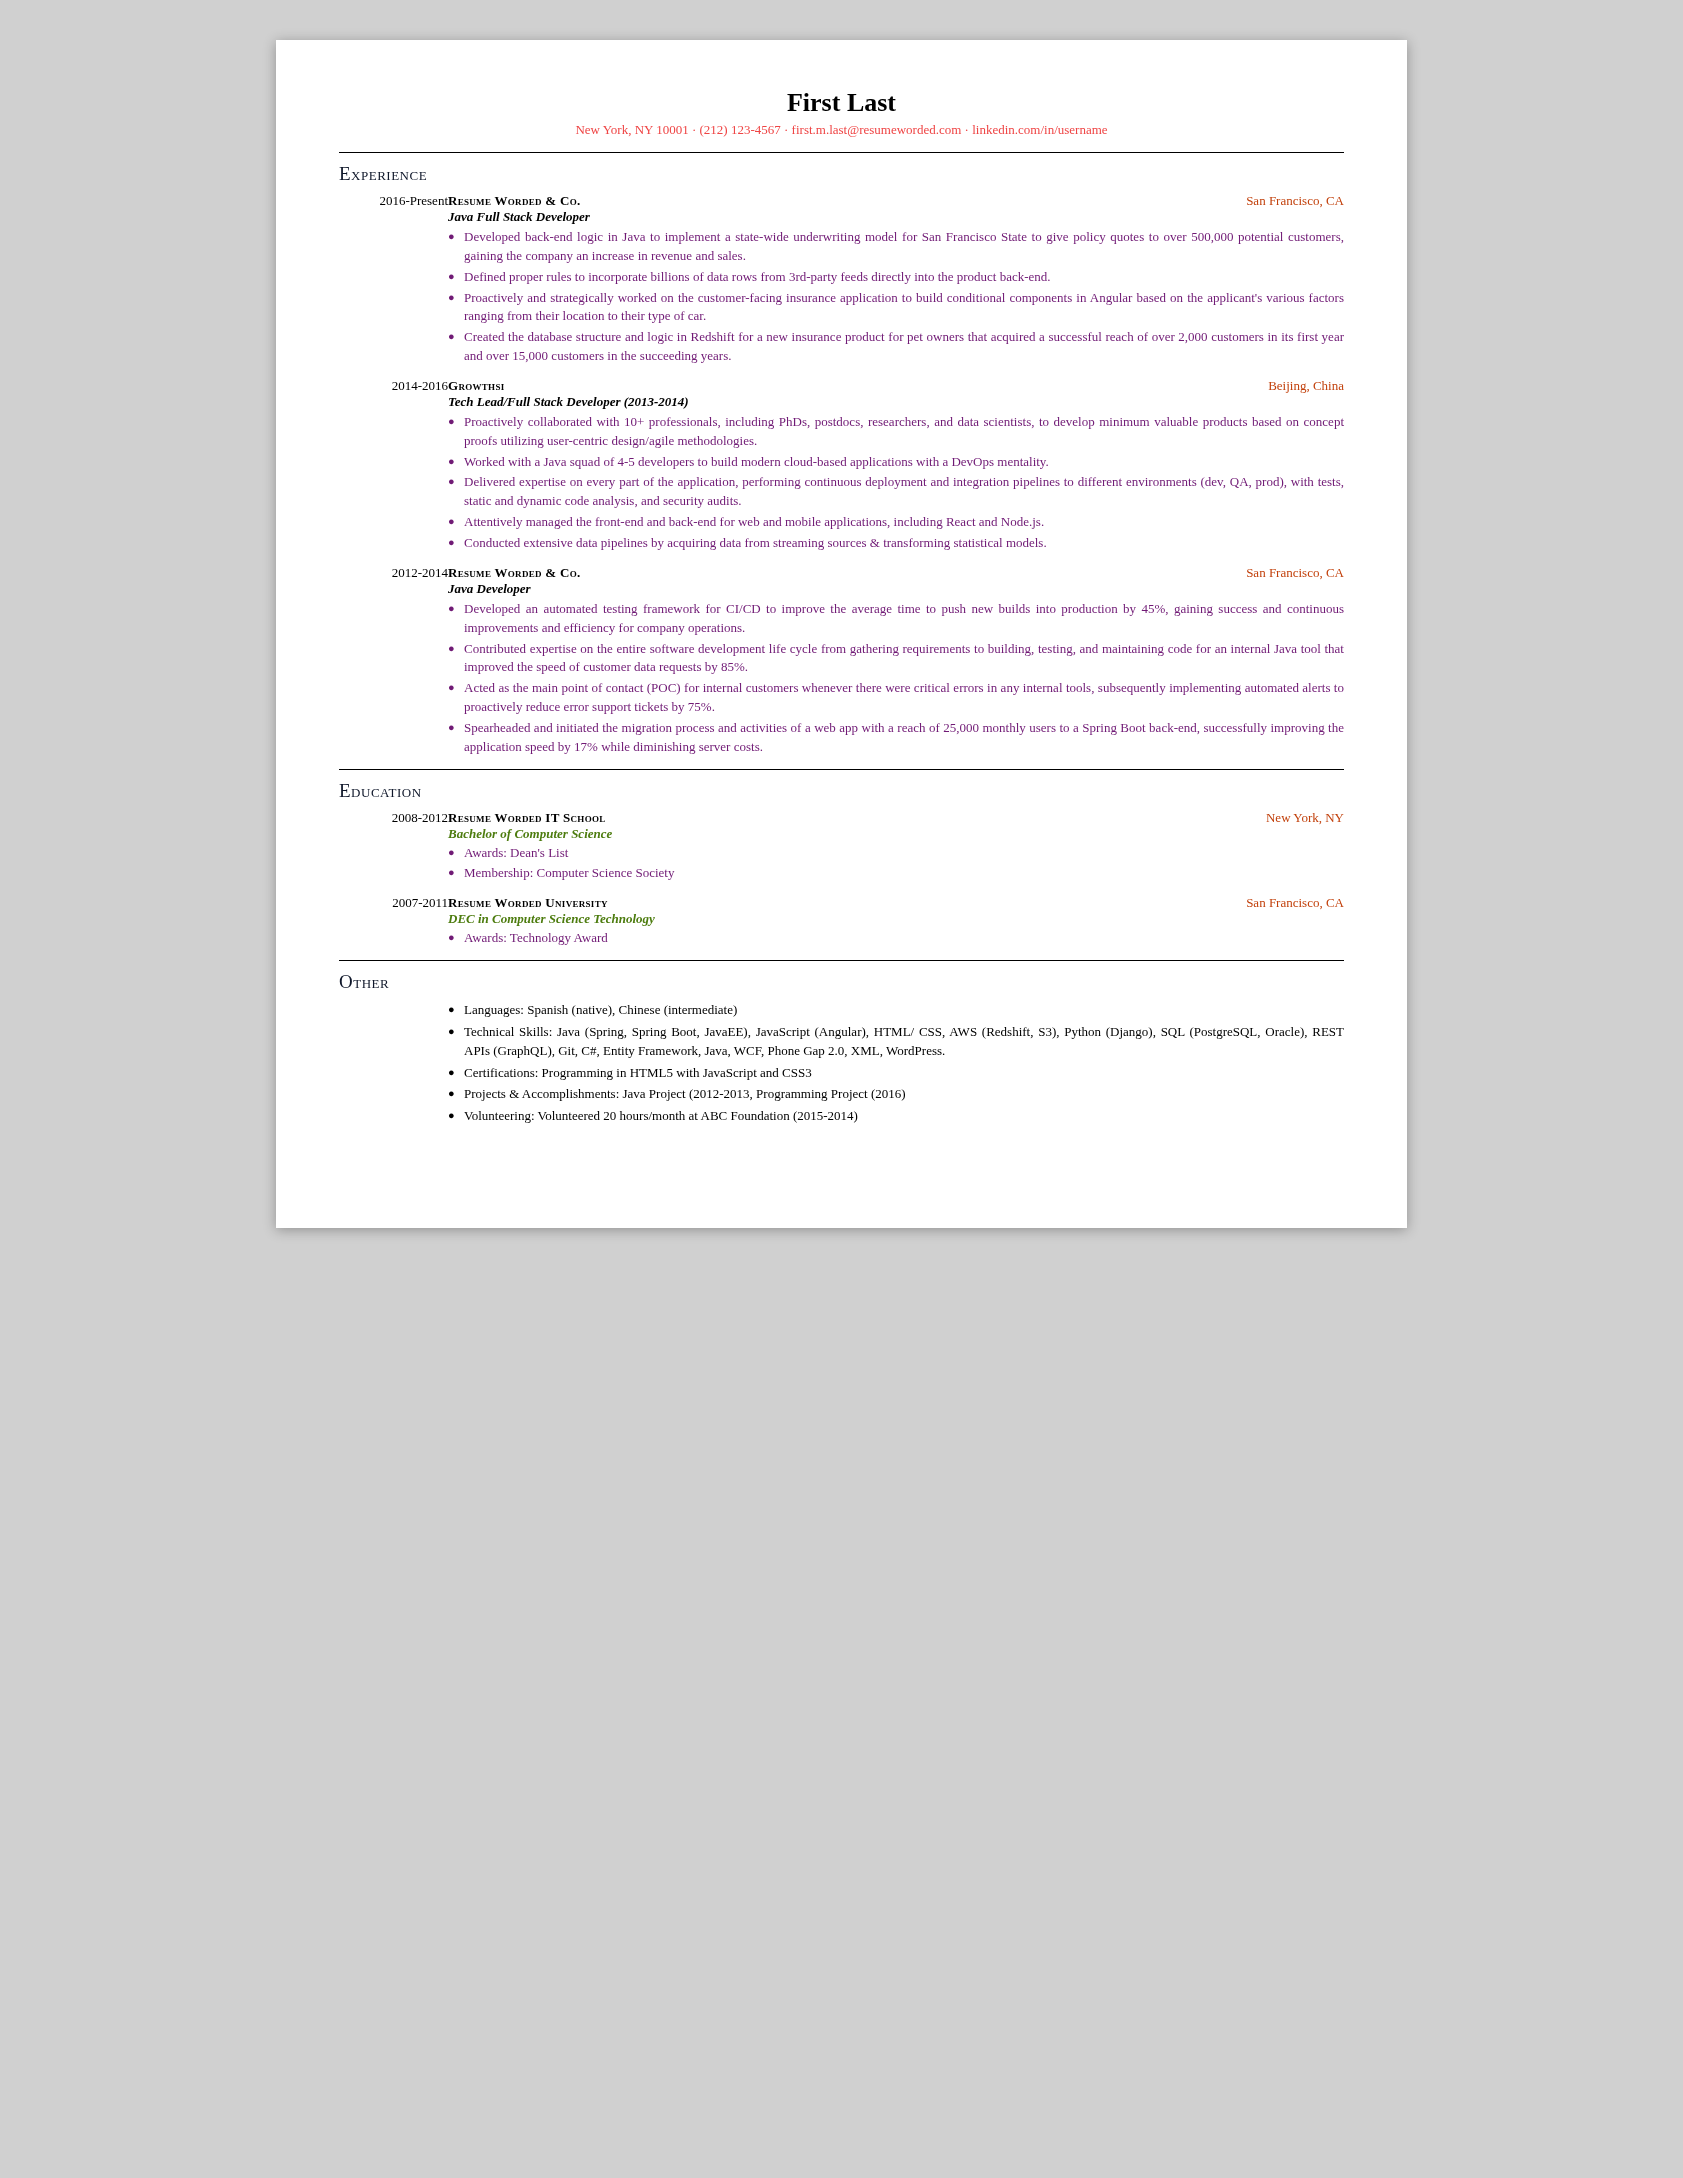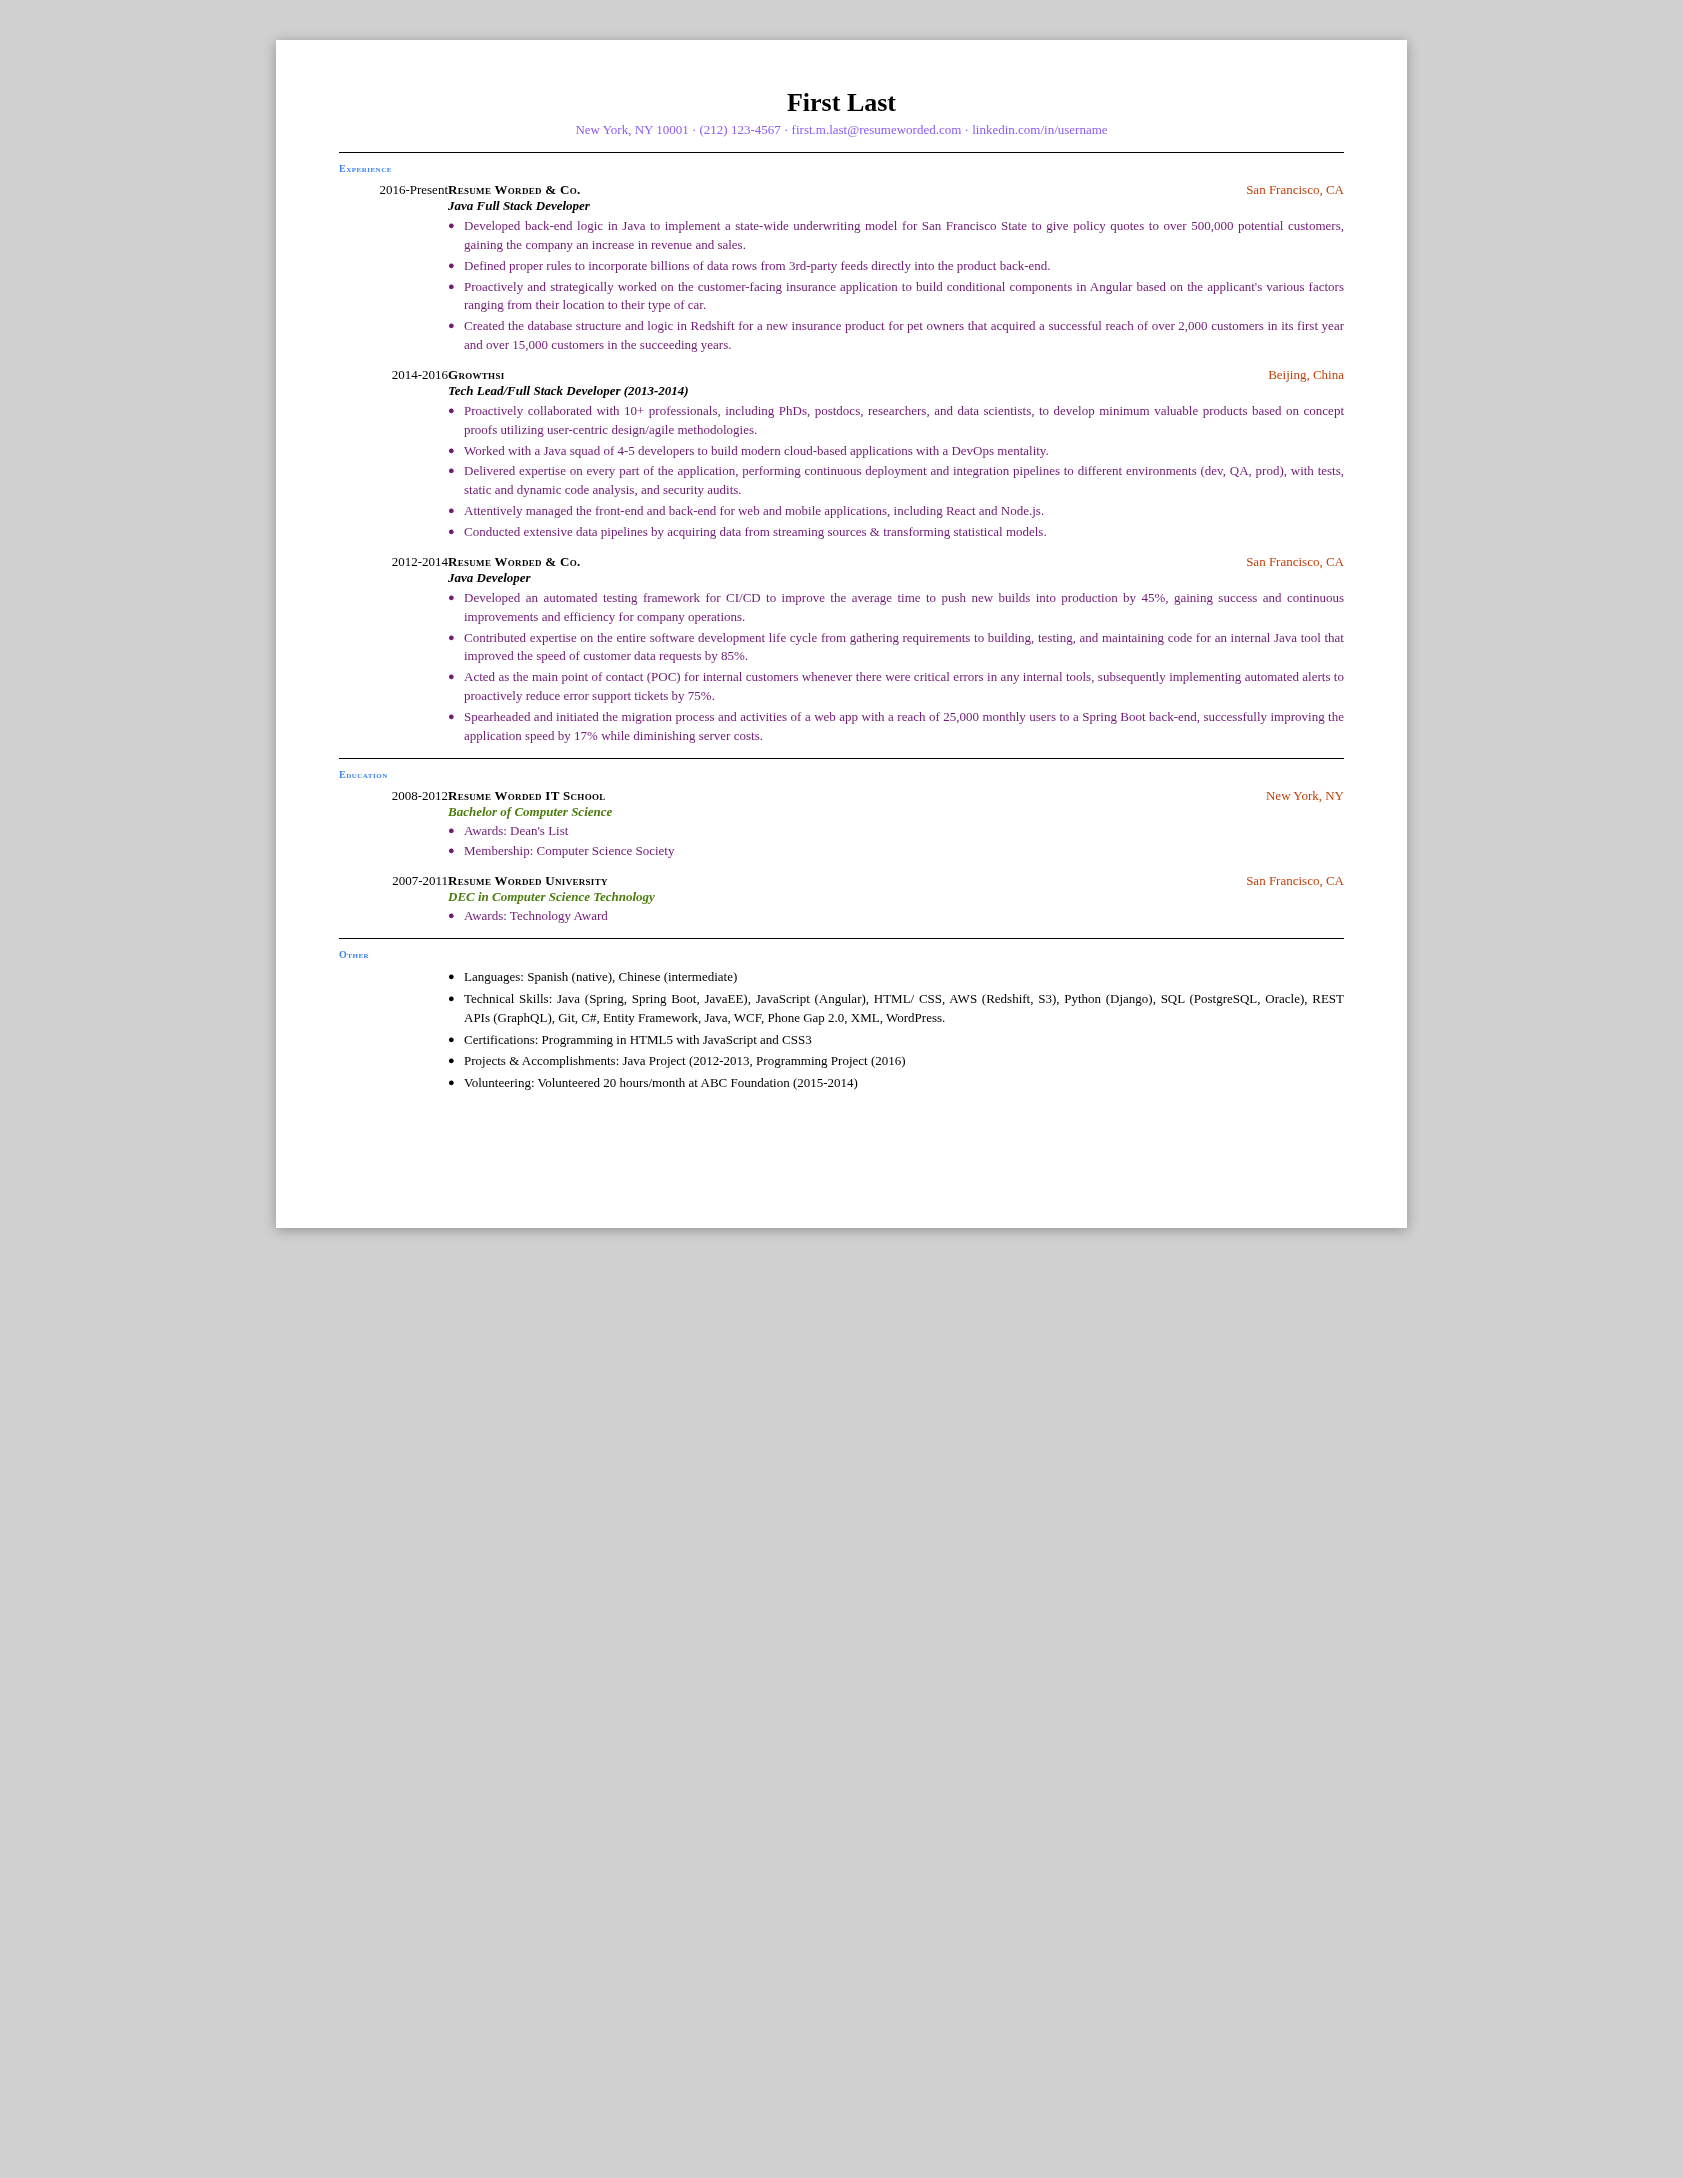--- a/index.html
+++ b/index.html
@@ -32,38 +32,38 @@
 
     .header-name {
       font-size: 26px;
       font-weight: bold;
       color: #000;
       margin-bottom: 4px;
     }
 
     .header-contact {
       font-size: 13px;
-      color: #8b5cf6;
+      color: #ef4444;
     }
 
     hr.divider {
       border: none;
       border-top: 1.5px solid #000;
       margin: 10px 0;
     }
 
     
     .section {
       margin-bottom: 10px;
     }
 
     .section-header {
-      font-size: 10px;
-      font-weight: bold;
-      color: #3b82f6;
+      font-size: 19px;
+      font-weight: normal;
+      color: #0f172a;
       letter-spacing: 0.5px;
       margin-bottom: 8px;
       font-variant: small-caps;
     }
 
     
     .entry {
       display: flex;
       margin-bottom: 10px;
     }

